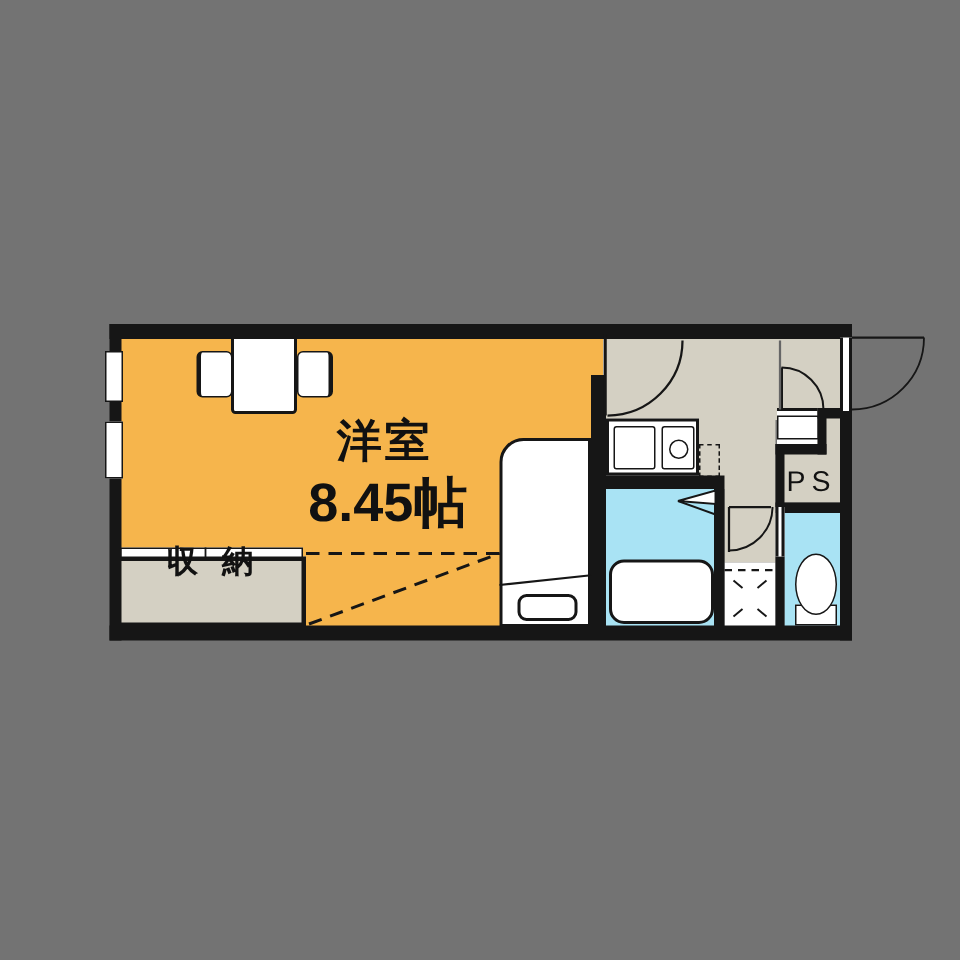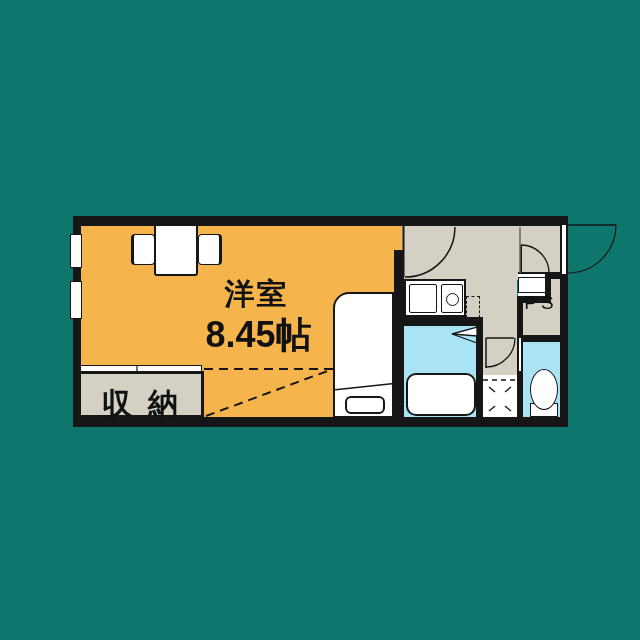--- a/index.html
+++ b/index.html
@@ -1,16 +1,16 @@
 <!DOCTYPE html>
 <html style="--room-orange: #F6B54C; --floor-gray: #D4D0C3; --water-cyan: #A9E3F4; --wall-black: #161616; --background: #FFFFFF;"><head>
 <meta charset="utf-8">
 <style>
   html,body{margin:0;padding:0;background:#fff;}
-  #canvas{position:relative;width:640px;height:640px;background:#0f766e;overflow:hidden;
+  #canvas{position:relative;width:640px;height:640px;background:#737373;overflow:hidden;
           font-family:"Liberation Sans","DejaVu Sans",sans-serif;}
   #canvas div{position:absolute;box-sizing:border-box;}
   
   .floor{z-index:1;}
   .fixture{z-index:3;background:#fff;border:2px solid var(--wall-black);}
   .wall{z-index:4;background:var(--wall-black);}
   .opening{z-index:5;background:#fff;border-left:2px solid var(--wall-black);border-right:2px solid var(--wall-black);}
   .window{z-index:5;background:#fff;border:1.5px solid var(--wall-black);}
   svg.overlay{position:absolute;left:0;top:0;z-index:6;pointer-events:none;}
   .label{z-index:7;color:#111;display:flex;align-items:center;justify-content:center;
@@ -110,16 +110,16 @@
     <line x1="489" y1="387" x2="495" y2="392" stroke="#161616" stroke-width="1.3"></line>
     <line x1="511" y1="387" x2="505" y2="392" stroke="#161616" stroke-width="1.3"></line>
     <line x1="489" y1="411" x2="495" y2="406" stroke="#161616" stroke-width="1.3"></line>
     <line x1="511" y1="411" x2="505" y2="406" stroke="#161616" stroke-width="1.3"></line>
 
     <line x1="137" y1="365" x2="137" y2="372" stroke="#161616" stroke-width="1.2"></line>
   </svg>
 
   <div class="label" style="left:196px;top:277px;width:121px;height:34px;font-size:30px;letter-spacing:2px;">洋室</div>
   <div class="label" style="left:186px;top:318px;width:145px;height:34px;font-size:36px;">8.45帖</div>
-  <div class="label" style="left:76px;top:381px;width:128px;height:47px;font-size:30px;letter-spacing:16px;padding-left:16px;">収納</div>
-  <div class="label" style="left:517px;top:287px;width:44px;height:32px;font-size:19px;font-weight:normal;letter-spacing:4px;padding-left:4px;">PS</div>
+  <div class="label" style="left:76px;top:350px;width:128px;height:47px;font-size:21px;letter-spacing:16px;padding-left:16px;">収納</div>
+  <div class="label" style="left:517px;top:306px;width:44px;height:32px;font-size:19px;font-weight:normal;letter-spacing:4px;padding-left:4px;">PS</div>
 
 </div>
 
 </body></html>

